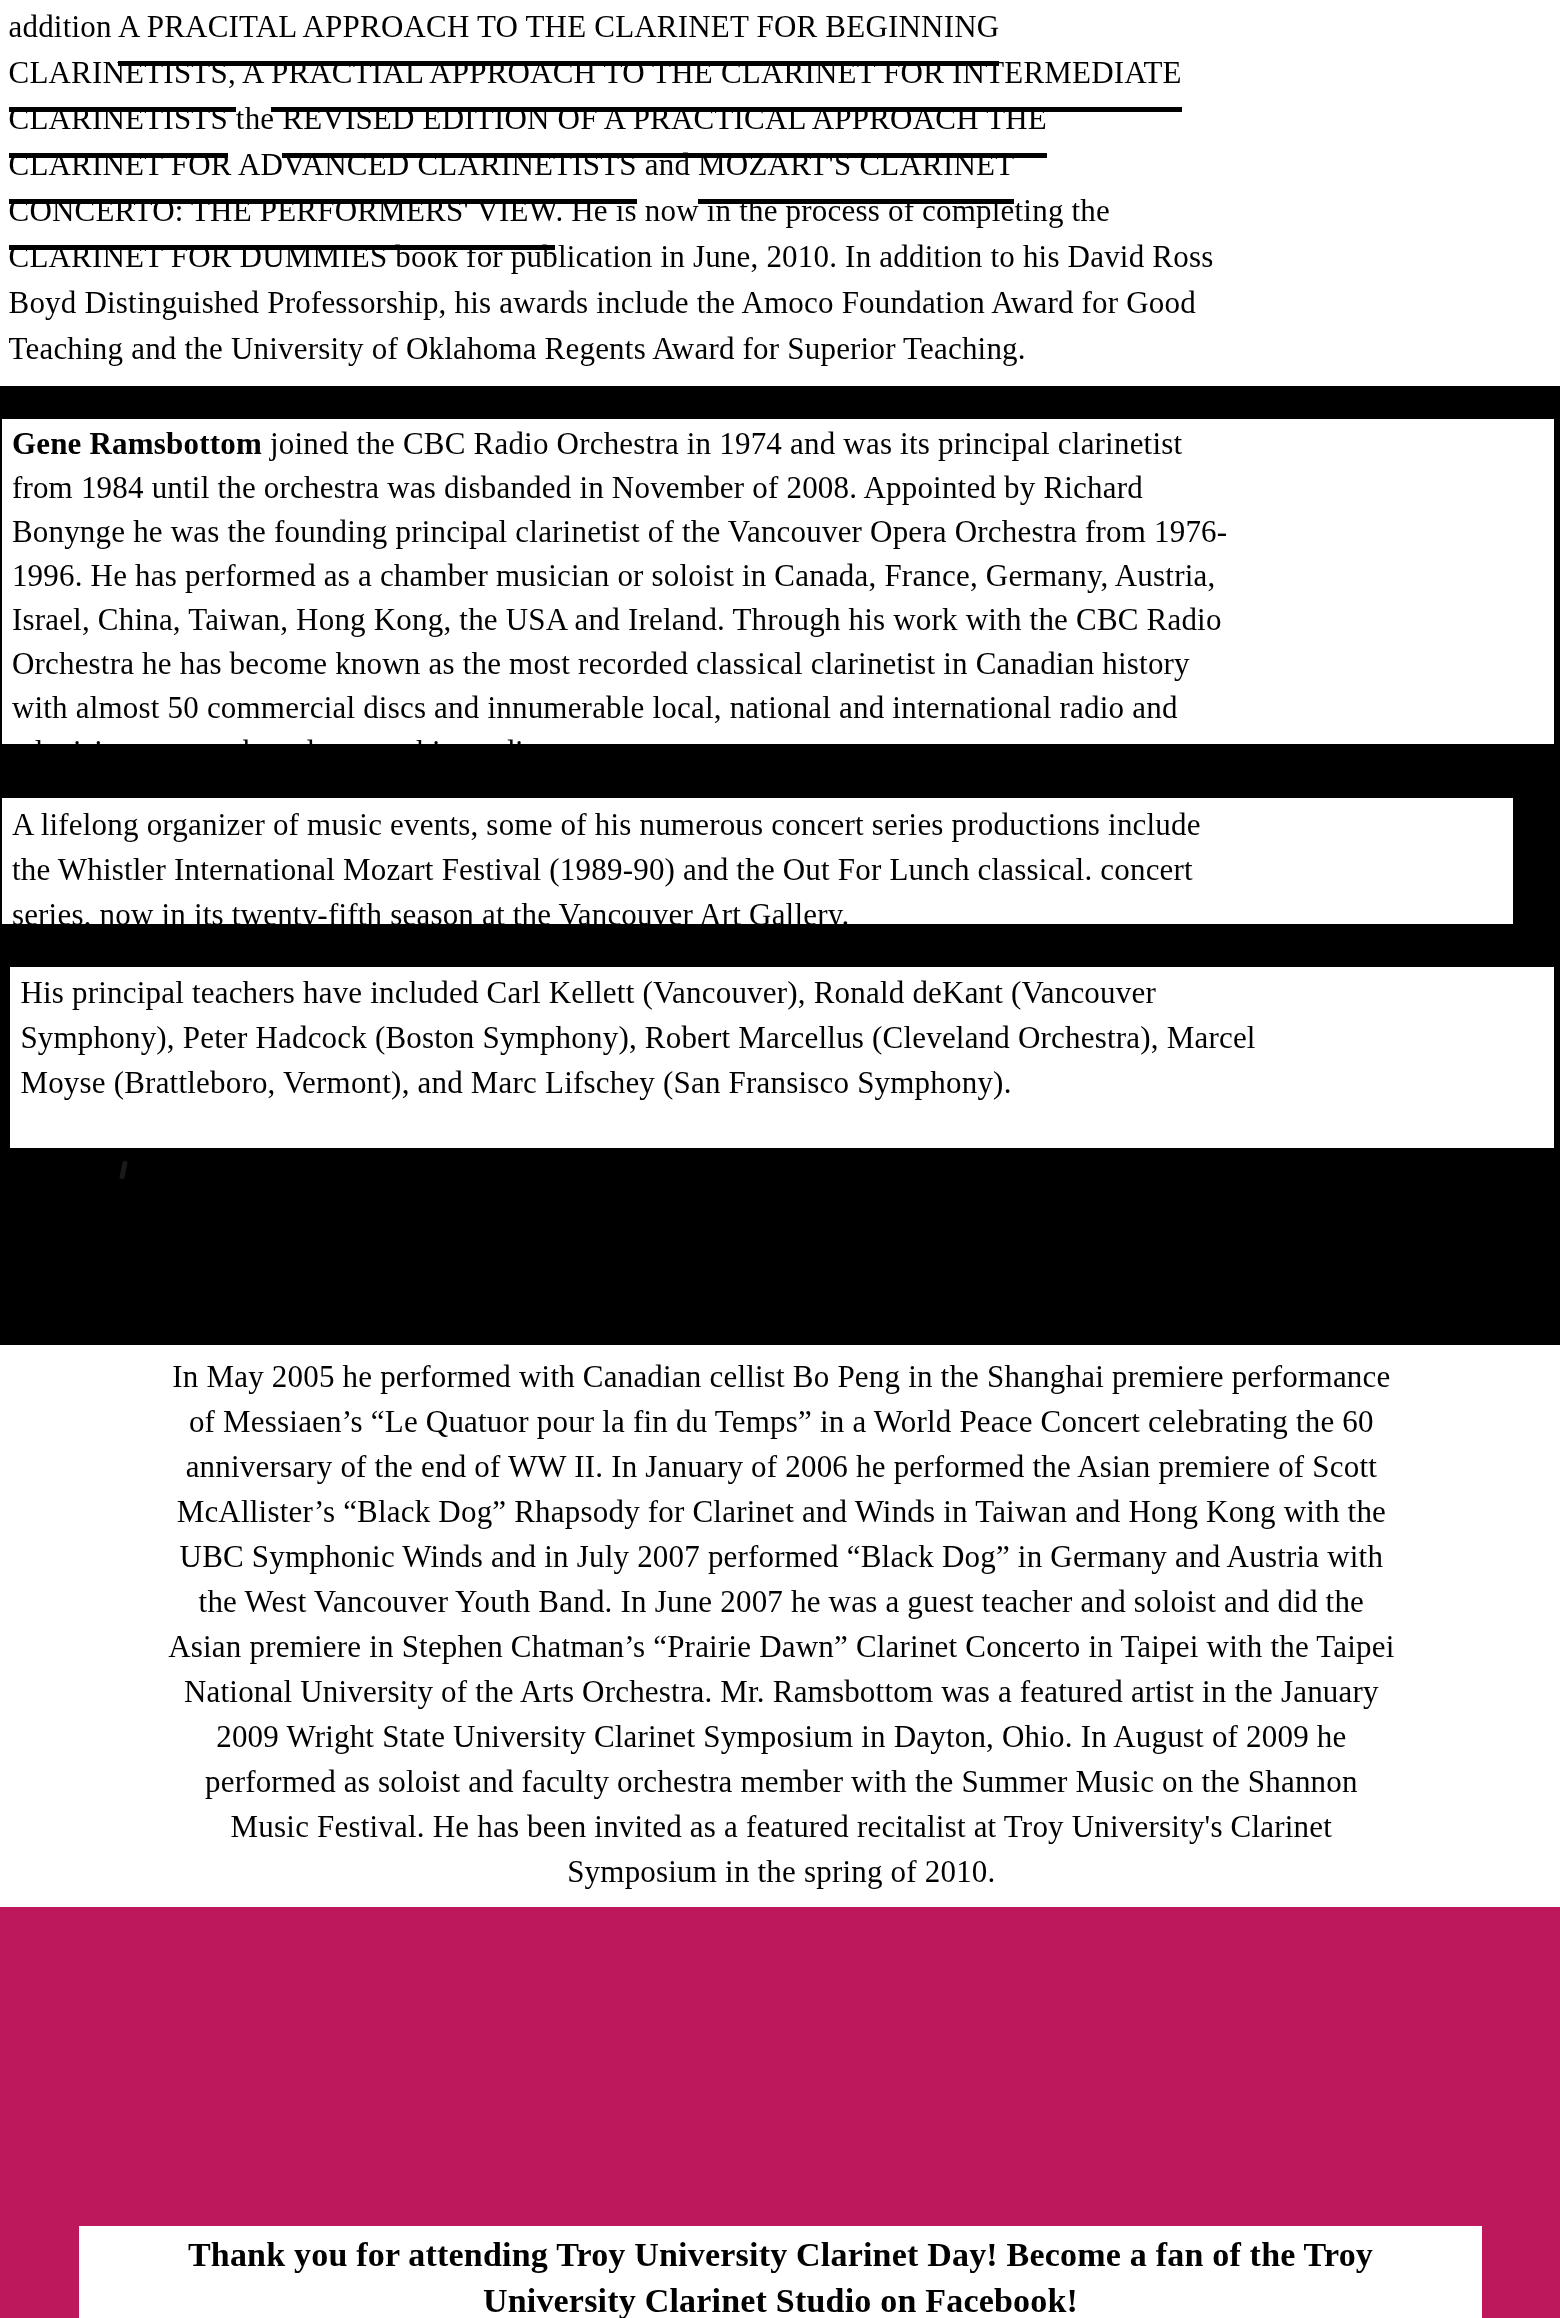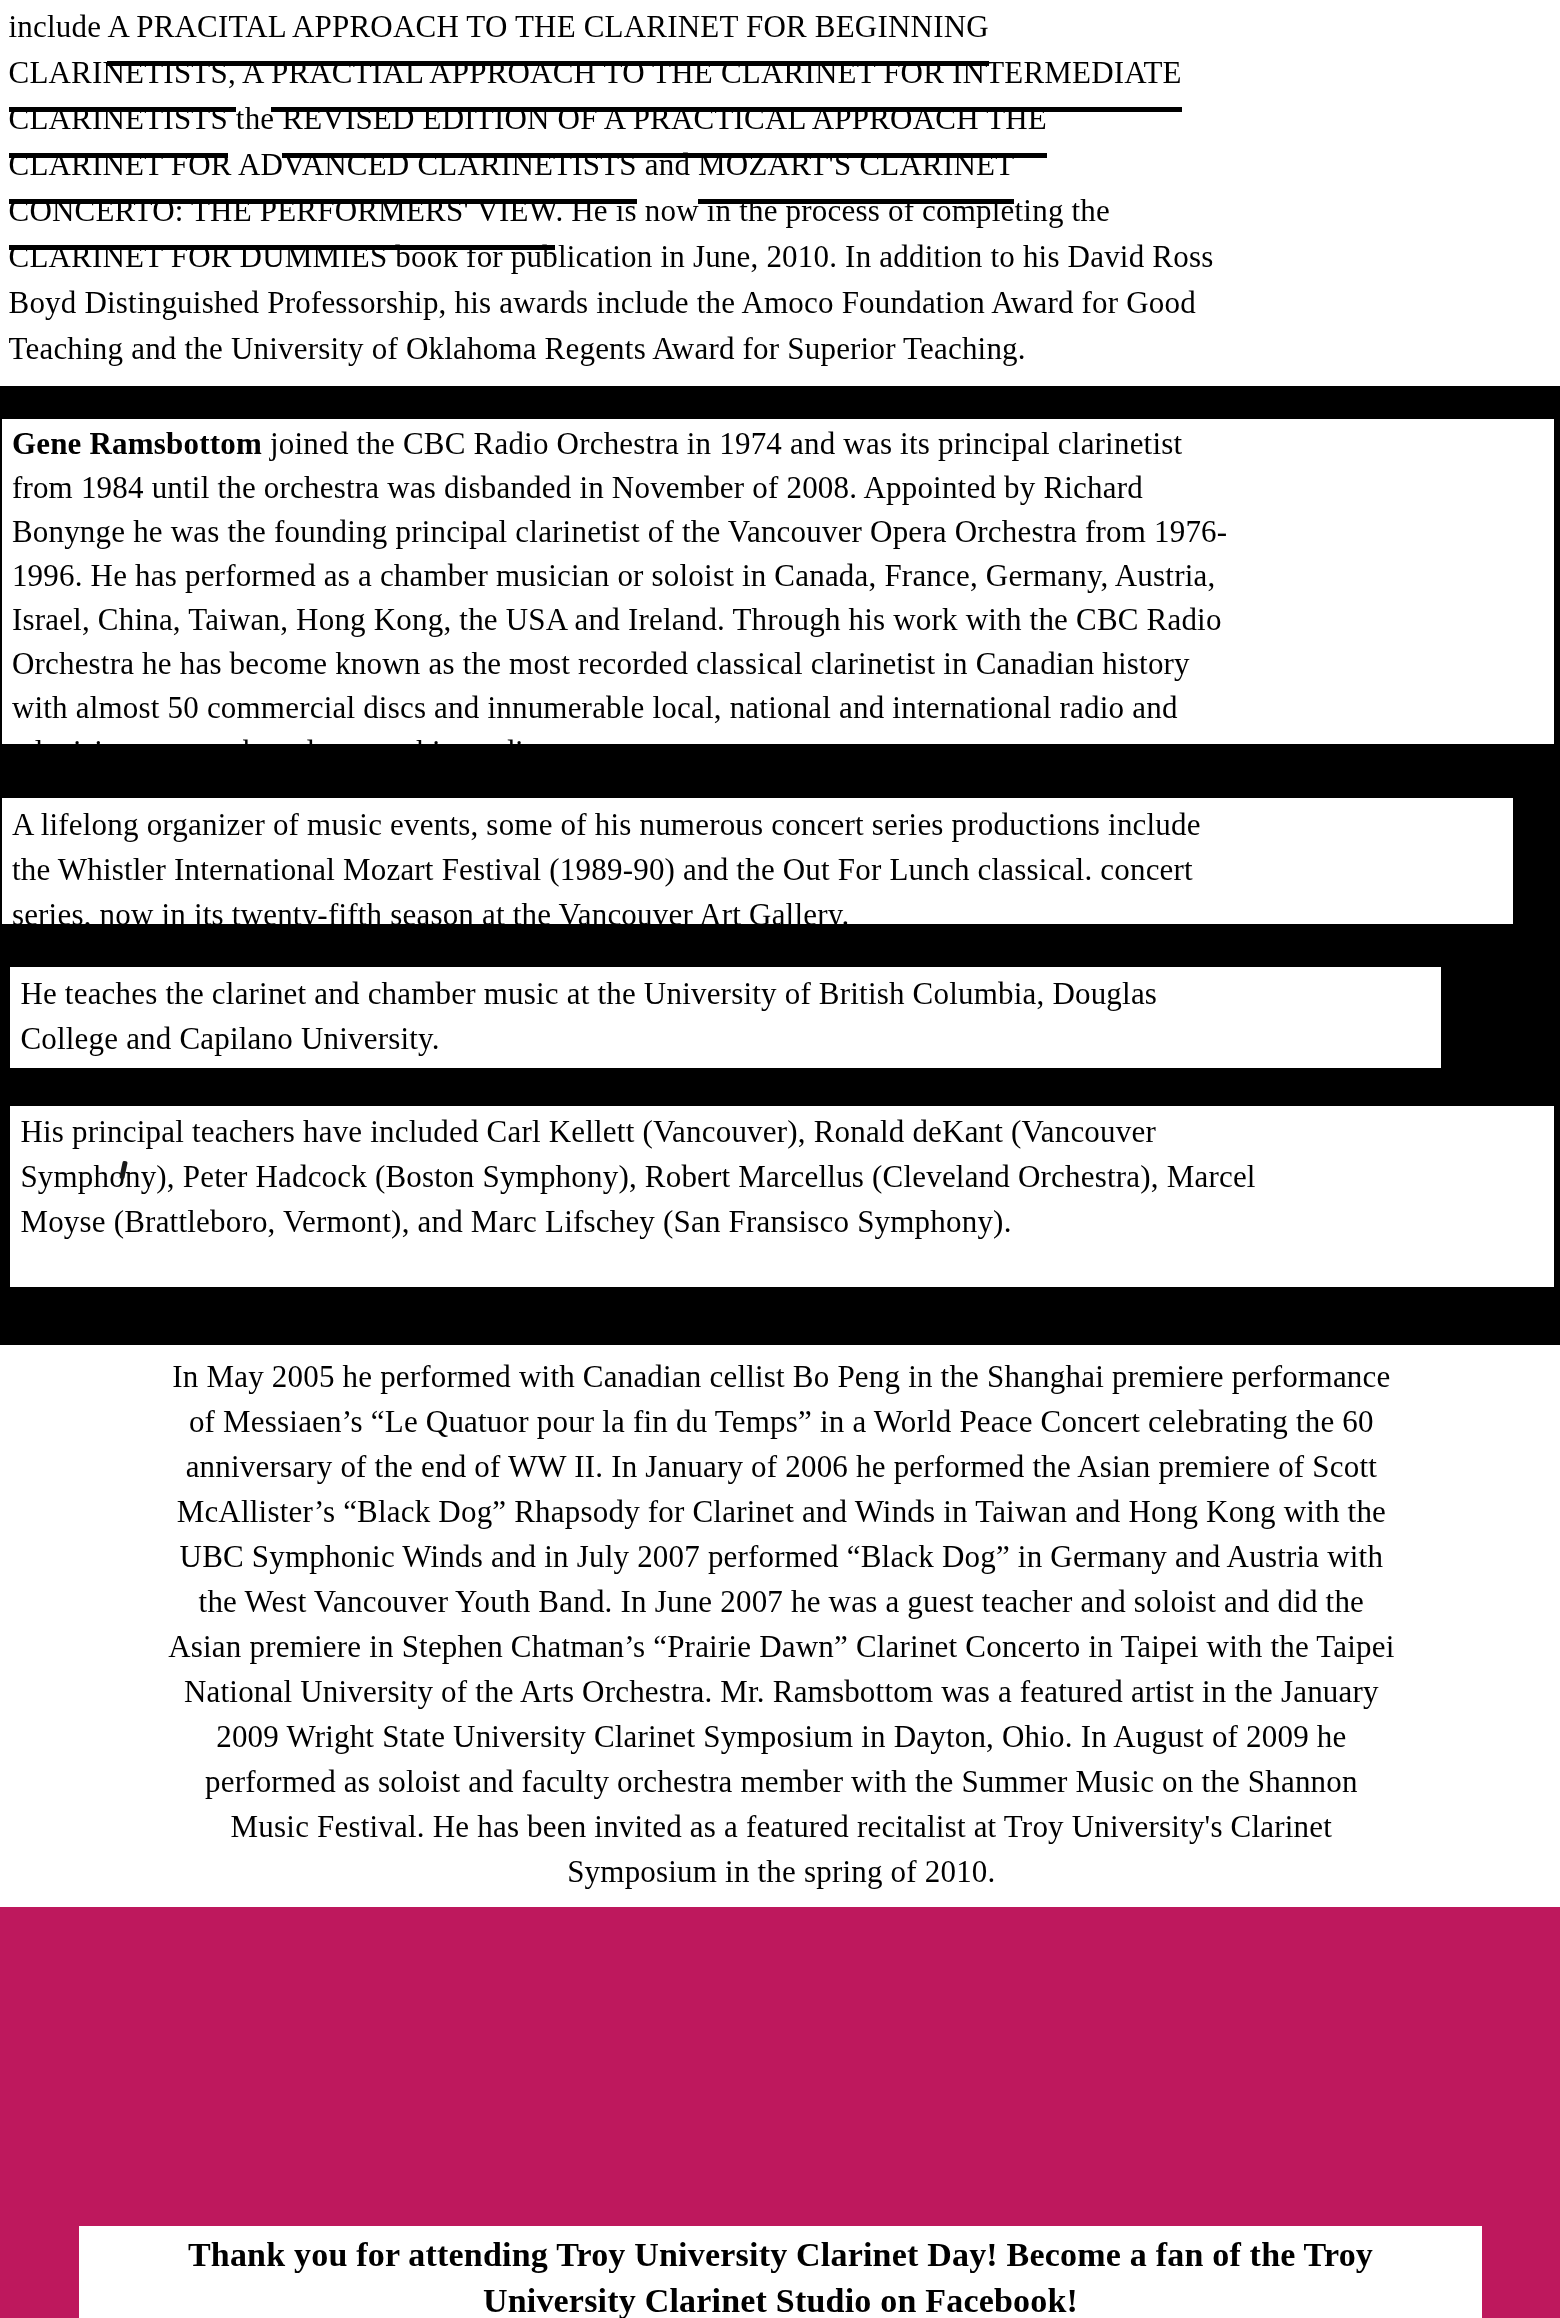--- a/index.html
+++ b/index.html
@@ -92,21 +92,21 @@
     background: #1a1a1a;
     transform: rotate(12deg);
     border-radius: 1.7px;
   }
 </style>
 </head>
 <body>
 
 <div class="page">
 
-  <p class="para p1"><span>include </span><span class="u">A PRACITAL APPROACH TO THE CLARINET FOR BEGINNING
+  <p class="para p1"><span>addition </span><span class="u">A PRACITAL APPROACH TO THE CLARINET FOR BEGINNING
 CLARINETISTS,</span><span> A </span><span class="u">PRACTIAL APPROACH TO THE CLARINET FOR INTERMEDIATE
 CLARINETISTS</span><span> the </span><span class="u">REVISED EDITION OF A PRACTICAL APPROACH THE
 CLARINET FOR ADVANCED CLARINETISTS</span><span> and </span><span class="u">MOZART'S CLARINET
 CONCERTO: THE PERFORMERS' VIEW</span><span>.  He is now in the process of completing the
 CLARINET FOR DUMMIES book for publication in June, 2010.  In addition to his David Ross
 Boyd Distinguished Professorship, his awards include the Amoco Foundation Award for Good
 Teaching and the University of Oklahoma Regents Award for Superior Teaching.</span></p>
 
   <div class="black-region">
 
@@ -120,24 +120,20 @@
 with almost 50 commercial discs and innumerable local, national and international radio and
 television concert broadcasts to his credit.</span></p>
     </div>
 
     <div class="wbox box-organizer">
       <p class="para">A lifelong organizer of music events, some of his numerous concert series productions include
 the Whistler International Mozart Festival (1989-90) and the Out For Lunch classical. concert
 series, now in its twenty-fifth season at the Vancouver Art Gallery.</p>
     </div>
 
-    <div class="wbox box-teaching">
-      <p class="para">He teaches the clarinet and chamber music at the University of British Columbia, Douglas
-College and Capilano University.</p>
-    </div>
 
     <div class="wbox box-teachers">
       <p class="para">His principal teachers have included Carl Kellett (Vancouver), Ronald deKant (Vancouver
 Symphony), Peter Hadcock (Boston Symphony), Robert Marcellus (Cleveland Orchestra), Marcel
 Moyse (Brattleboro, Vermont), and Marc Lifschey (San Fransisco Symphony).</p>
     </div>
 
   </div>
 
   <p class="para p6">In May 2005 he performed with Canadian cellist Bo Peng in the Shanghai premiere performance

